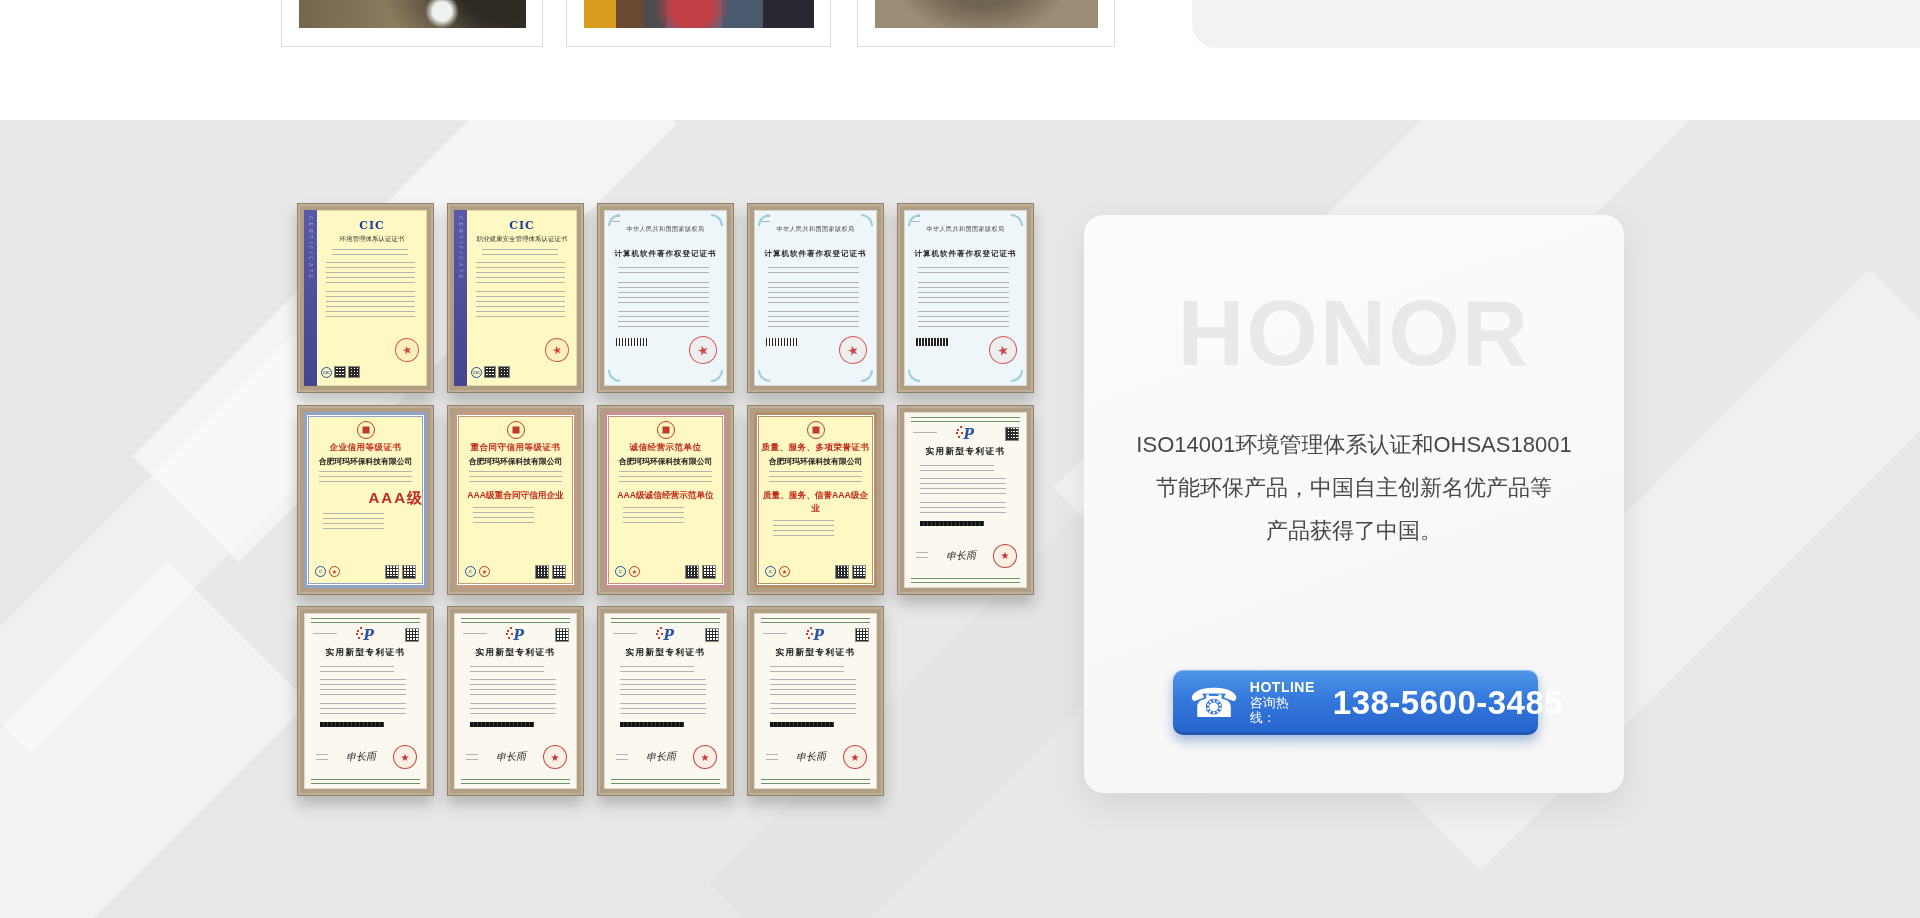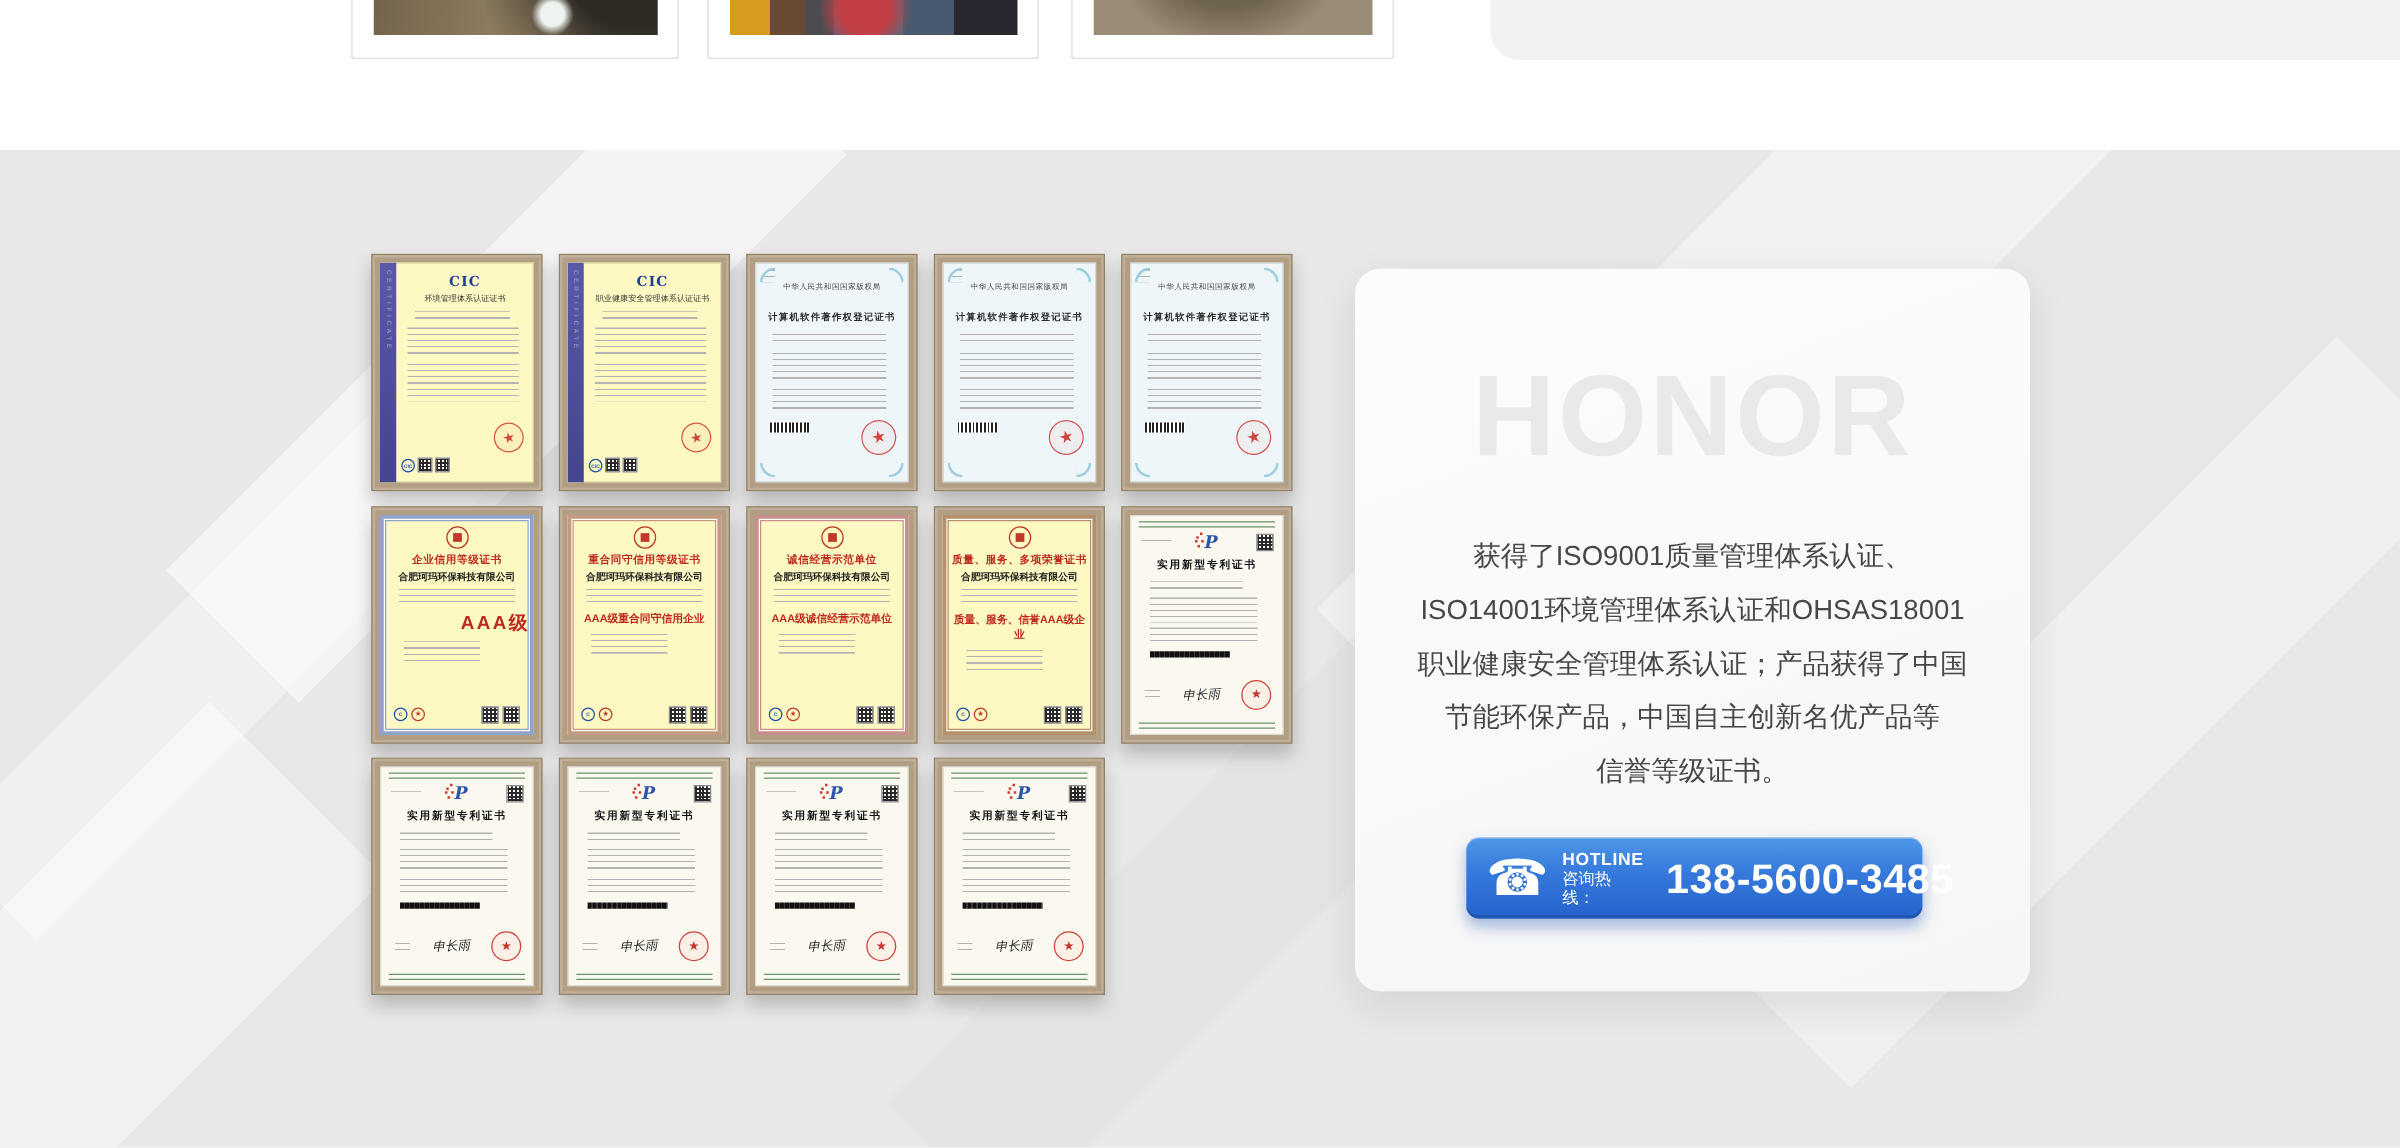--- a/index.html
+++ b/index.html
@@ -404,25 +404,23 @@
             <span class="seal">★</span>
           </div>
           <div class="gbot"></div>
         </div>
       </div>
     </div>
 
   <div class="honor-card">
     <div class="watermark">HONOR</div>
     <div class="para">
-      <div class="pline">获得了ISO9001质量管理体系认证、</div>
       <div class="pline">ISO14001环境管理体系认证和OHSAS18001</div>
-      <div class="pline">职业健康安全管理体系认证；产品获得了中国</div>
       <div class="pline">节能环保产品，中国自主创新名优产品等</div>
-      <div class="pline">信誉等级证书。</div>
+      <div class="pline">产品获得了中国。</div>
     </div>
     <div class="hotline-btn">
       <span class="ph-icon">☎</span>
       <span class="hl-labels">
         <span class="hl-en">HOTLINE</span>
         <span class="hl-zh">咨询热线：</span>
       </span>
       <span class="hl-num">138-5600-3485</span>
     </div>
   </div>

